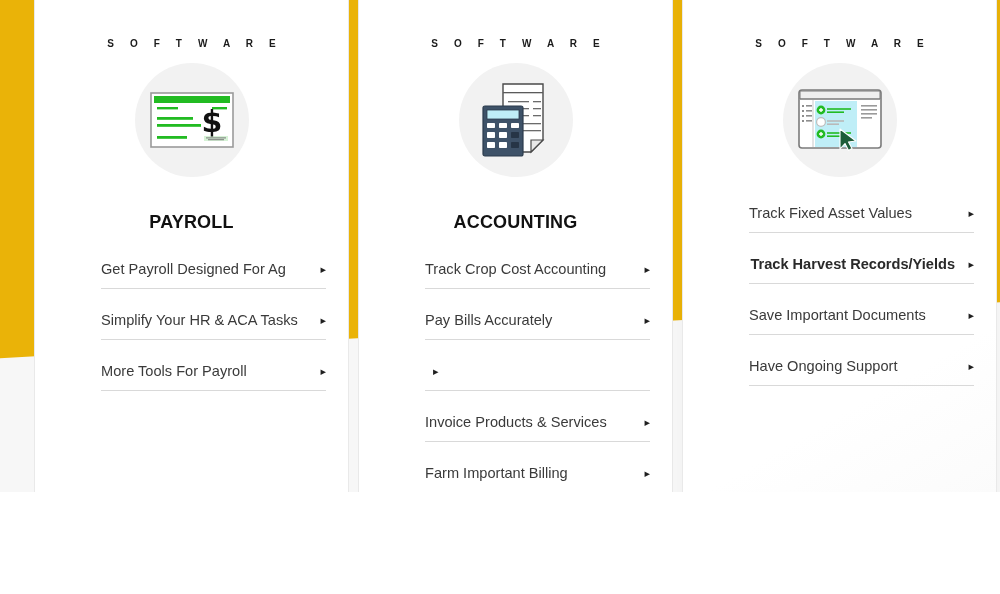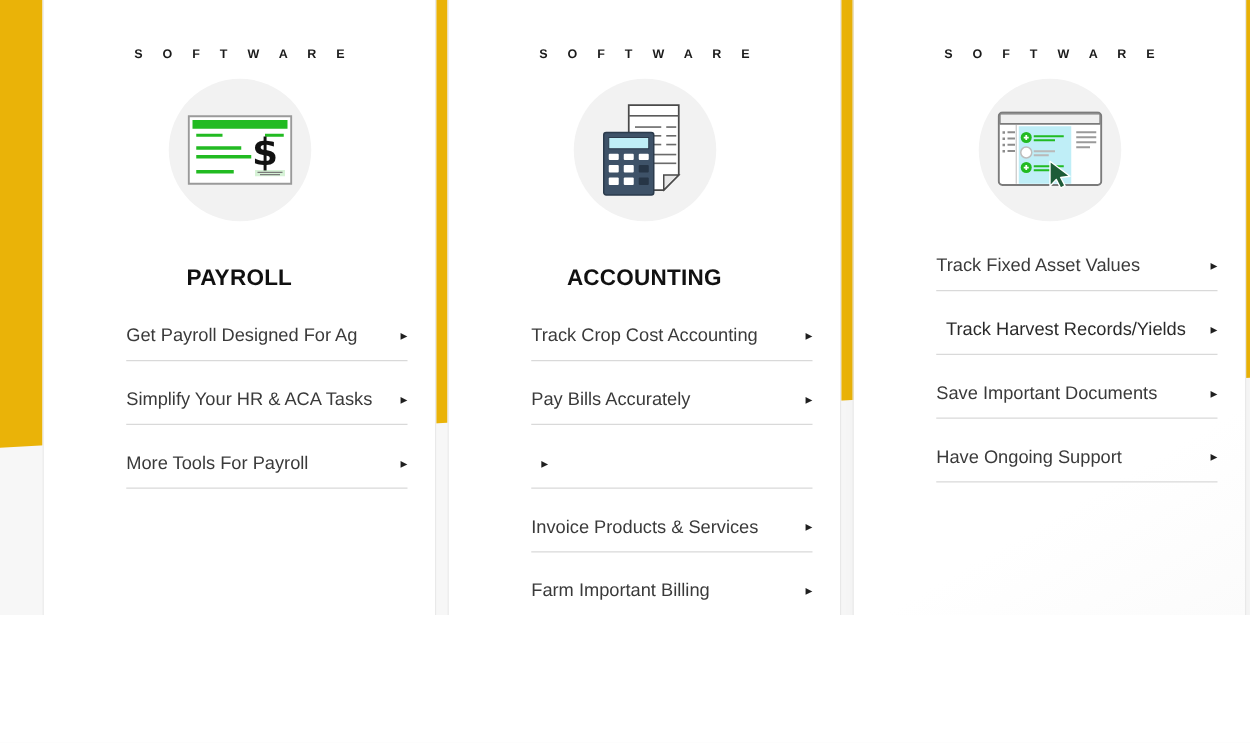--- a/index.html
+++ b/index.html
@@ -103,21 +103,21 @@
   .link-label {
     font-size: 14.6px;
     color: #3a3a3a;
     line-height: 20px;
     font-family: "Liberation Sans", sans-serif;
   }
   .link-row.centered { justify-content: space-between; }
   .link-row.centered .link-label {
     flex: 1;
     text-align: center;
-    font-weight: normal;
+    font-weight: bold;
     color: #2a2a2a;
     padding-right: 4px;
   }
   .arrow {
     font-size: 11px;
     color: #1f1f1f;
     line-height: 20px;
     flex: 0 0 auto;
     margin-left: 8px;
   }

